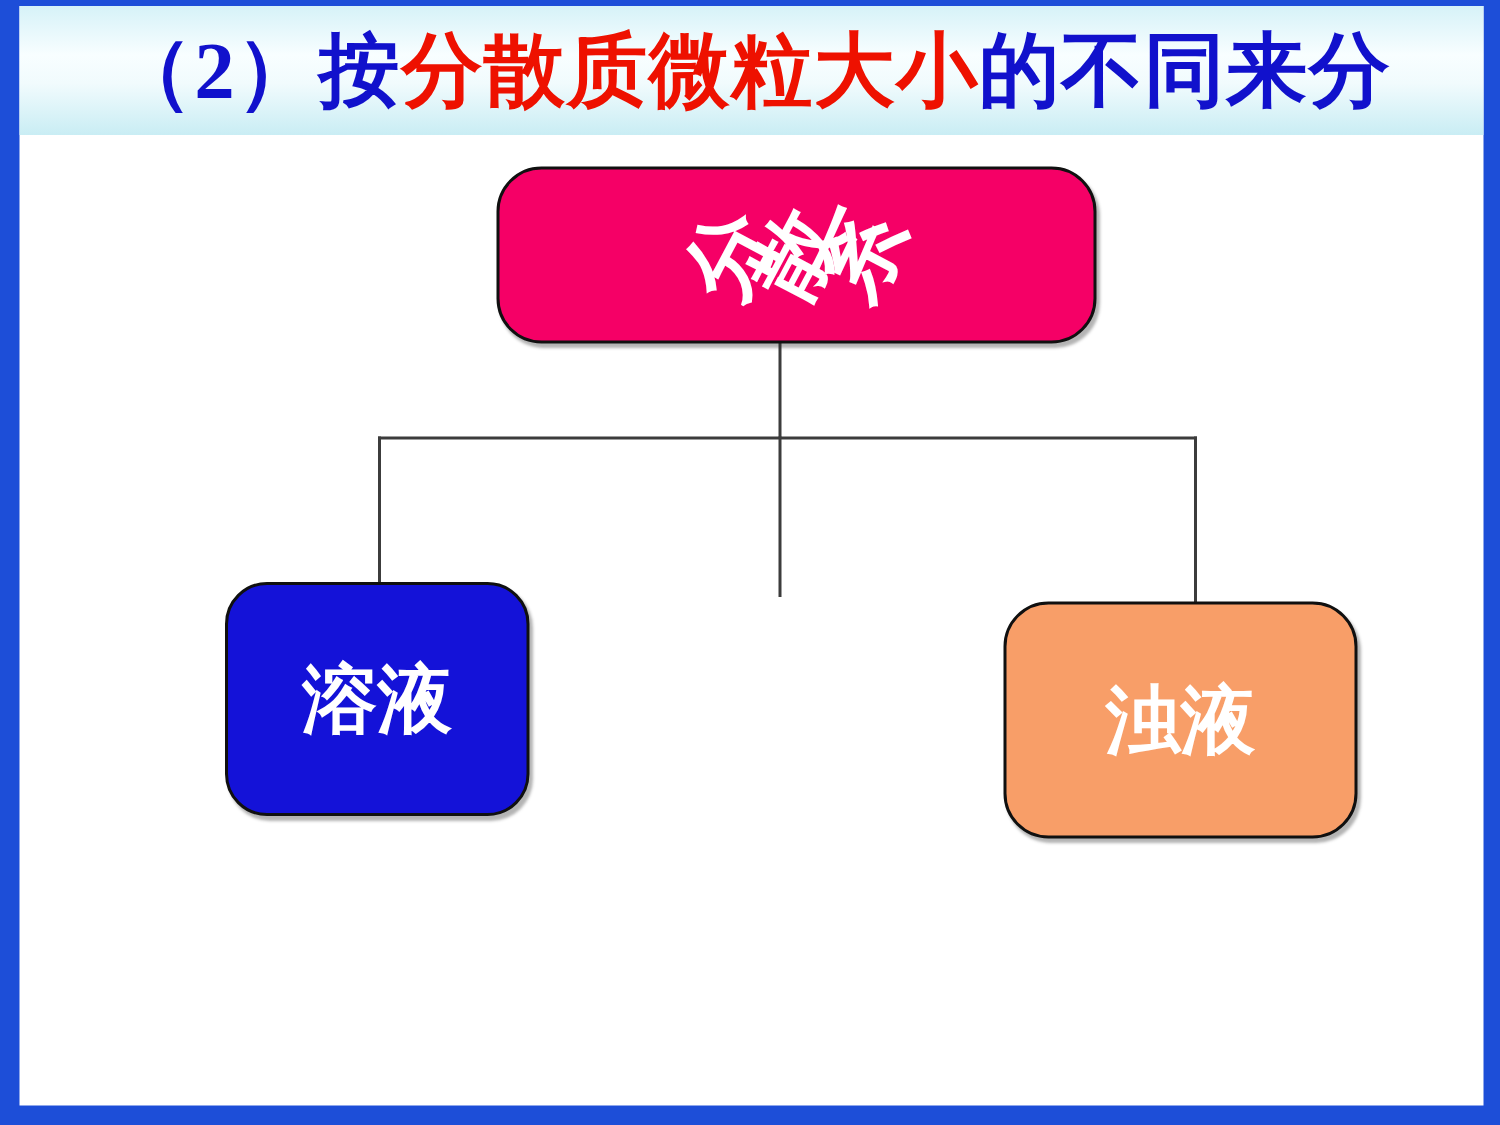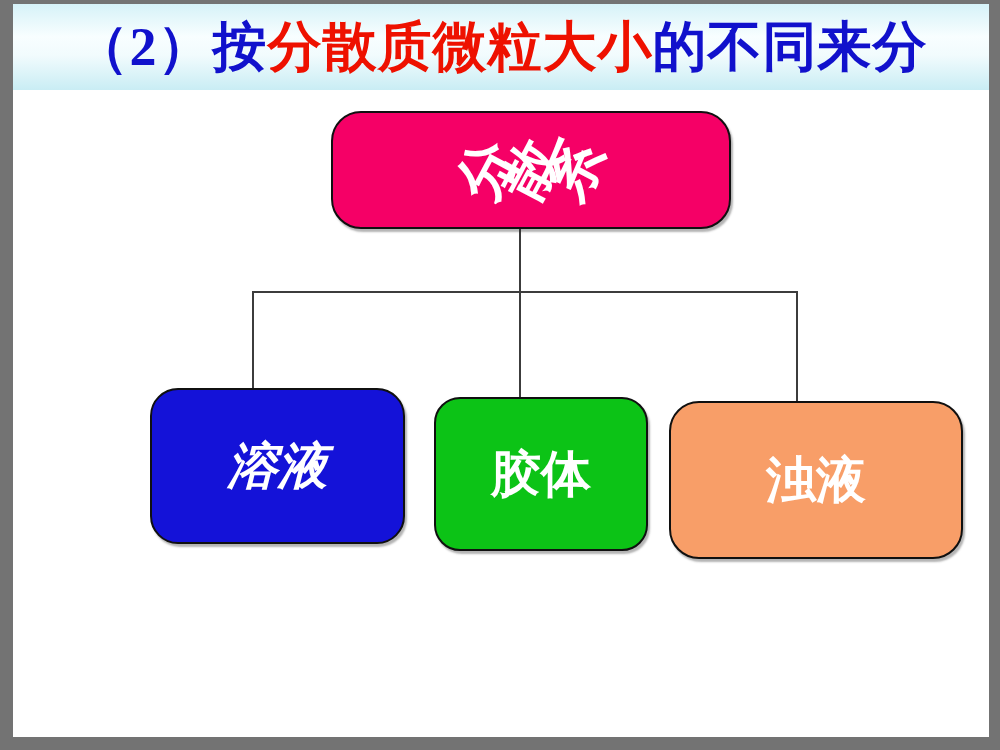--- a/index.html
+++ b/index.html
@@ -4,21 +4,21 @@
 <style>
   html, body { margin: 0; padding: 0; }
   body {
     width: 1000px; height: 750px;
     font-family: "Liberation Serif", "DejaVu Serif", serif;
     background: #253B4B;
   }
   .slide {
     position: relative;
     width: 1000px; height: 750px;
-    background: #737373;
+    background: #1d4ed8;
     overflow: hidden;
   }
   .content {
     position: absolute;
     left: 13px; top: 4px; right: 11px; bottom: 13px;
     background: #FFFFFF;
   }
   
   .title-bar {
     position: absolute;
@@ -51,29 +51,29 @@
   }
   .root-box .rot-char {
     display: inline-block;
     font-size: 58px;
     transform: rotate(-62deg);
     margin: 0 -7px;
     line-height: 1;
   }
   .child-label { font-size: 50px; line-height: 1; }
   .box-solution {
-    left: 137px; top: 384px; width: 255px; height: 156px;
-    background: #1412D8; border-radius: 28px; font-style: italic;
+    left: 137px; top: 384px; width: 203px; height: 156px;
+    background: #1412D8; border-radius: 28px;
   }
   .box-colloid {
     left: 421px; top: 393px; width: 214px; height: 154px;
     background: #0CC316; border-radius: 26px;
   }
   .box-turbid {
-    left: 656px; top: 397px; width: 294px; height: 158px;
+    left: 656px; top: 397px; width: 236px; height: 158px;
     background: #F89E68; border-radius: 30px;
   }
   
   .line {
     position: absolute;
     background: #3C3C3C;
   }
   .line-root-drop   { left: 506px; top: 223px; width: 2px;  height: 65px; }
   .line-horizontal  { left: 239px; top: 287px; width: 546px; height: 2px; }
   .line-drop-left   { left: 239px; top: 287px; width: 2px;  height: 98px; }
@@ -111,22 +111,19 @@
 
     <div class="node root-box">
       <span class="rot-char">分</span>
       <span class="rot-char">散</span>
       <span class="rot-char">系</span>
     </div>
 
     <div class="node box-solution">
       <span class="child-label">溶液</span>
     </div>
-    <div class="node box-colloid">
-      <span class="child-label">胶体</span>
-    </div>
     <div class="node box-turbid">
       <span class="child-label">浊液</span>
     </div>
 
 
   </div>
 </div>
 
 </body></html>

